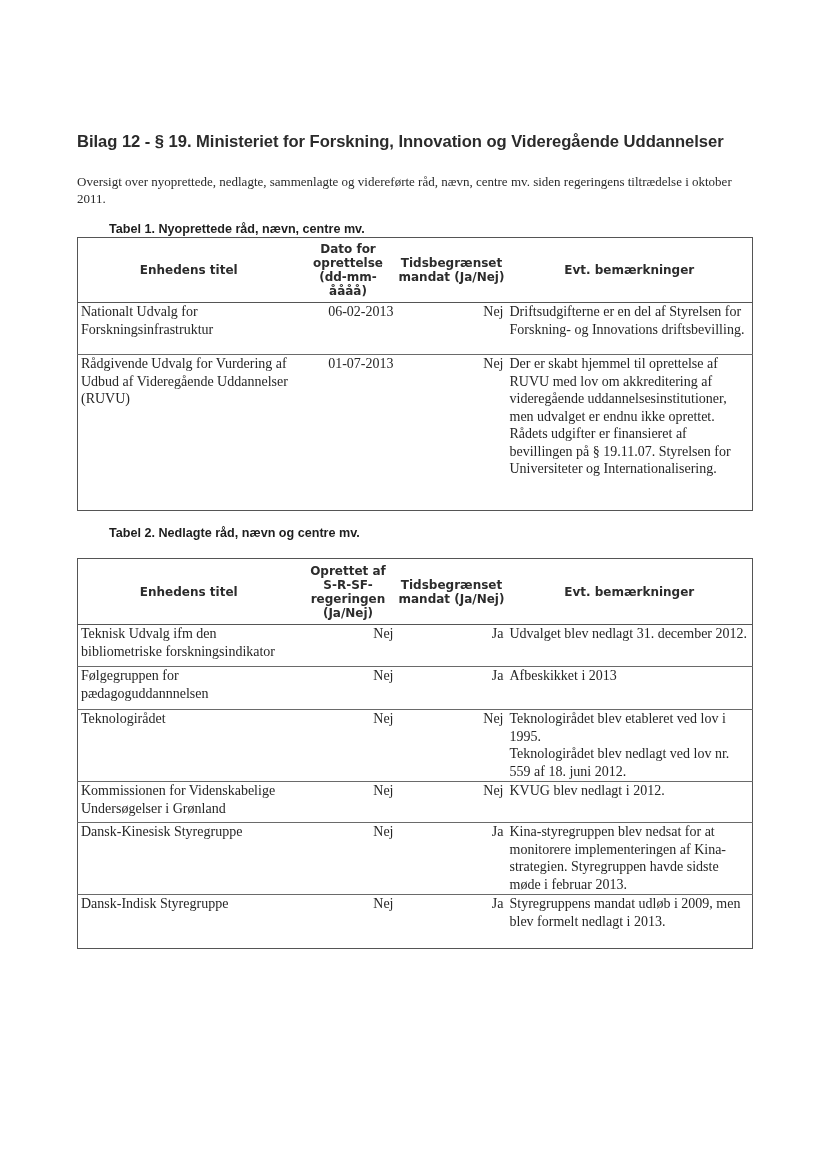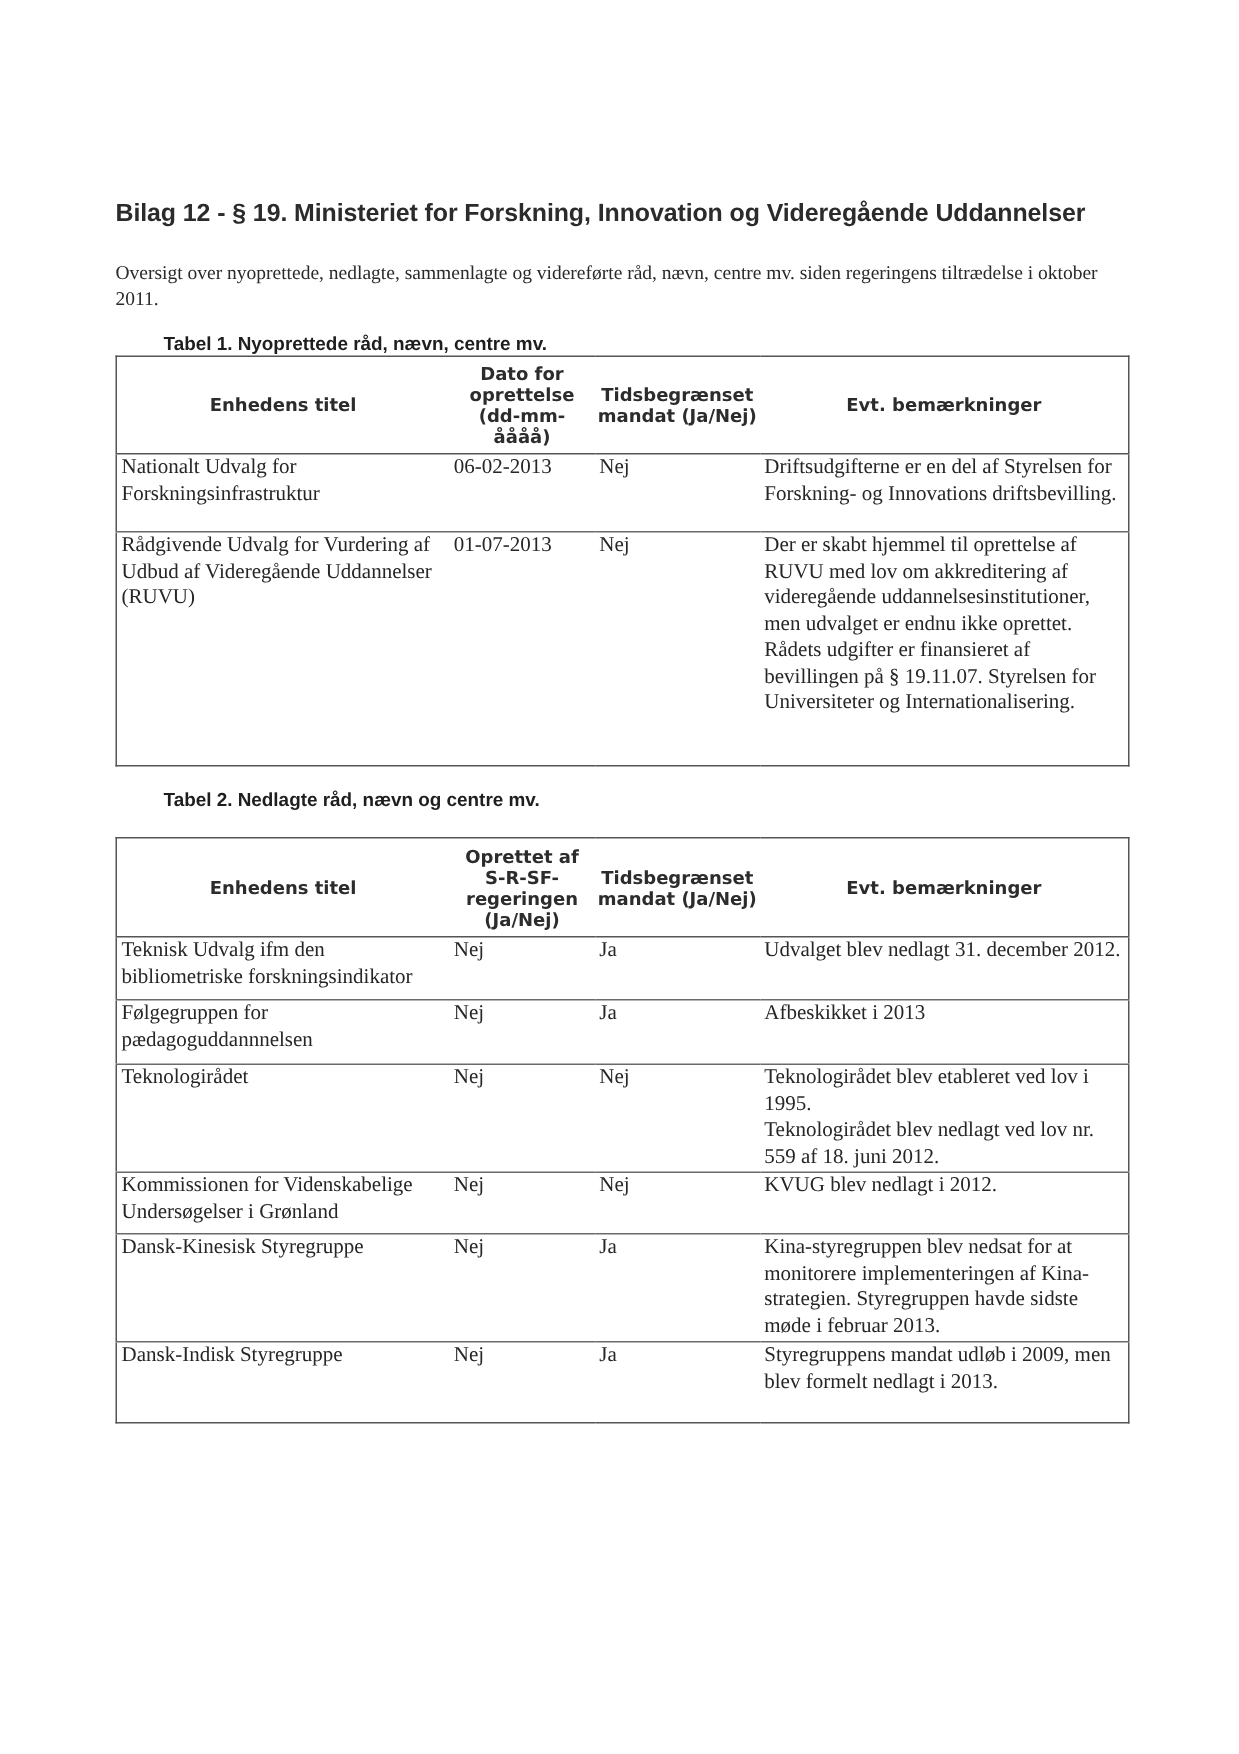--- a/index.html
+++ b/index.html
@@ -28,21 +28,21 @@
     font-family: "DejaVu Sans", sans-serif; font-weight: bold; font-size: 12px; line-height: 14px;
     color: #2c2c2c; text-align: center; vertical-align: middle; padding: 0 2px;
     border-bottom: 1.3px solid #555;
   }
   table.doc td {
     font-family: "Liberation Serif", serif; font-size: 14px; line-height: 17.5px;
     color: #262626; vertical-align: top; padding: 0 3px 0 3px;
     border-bottom: 1px solid #6a6a6a;
   }
   table.doc tr:last-child td { border-bottom: none; margin-left: 46px; }
-  td.center { text-align: left; }
+  td.center { text-align: right; }
   td.left { text-align: left; }
 </style>
 </head>
 <body>
 
 <div class="page-title">Bilag 12 - § 19. Ministeriet for Forskning, Innovation og Videregående Uddannelser</div>
 <div class="intro">Oversigt over nyoprettede, nedlagte, sammenlagte og videreførte råd, nævn, centre mv. siden regeringens tiltrædelse i oktober 2011.</div>
 
 <div class="caption" style="top:222px;">Tabel 1. Nyoprettede råd, nævn, centre mv.</div>
 <table class="doc" style="top:237px;">

